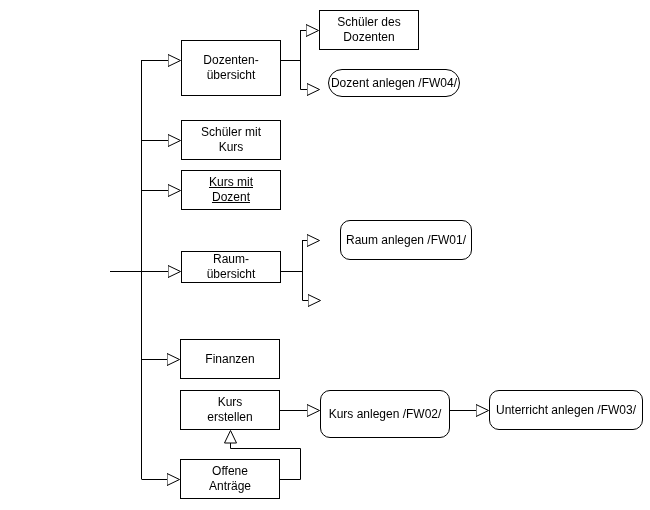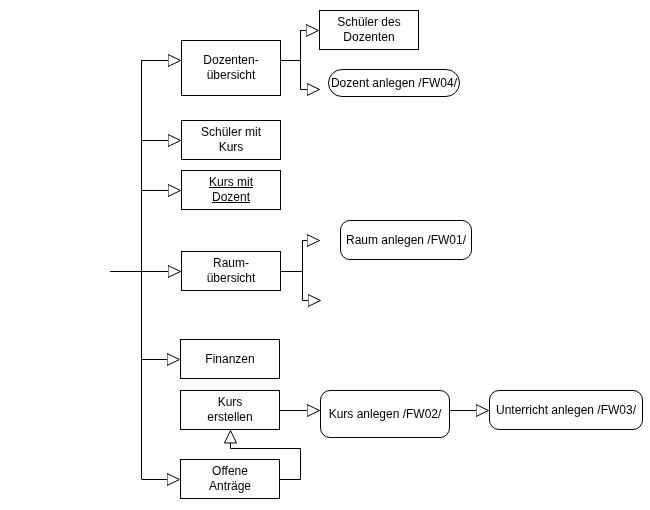--- a/index.html
+++ b/index.html
@@ -29,21 +29,21 @@
     font-size: 12px;
     line-height: 15px;
   }
   .node .lbl { white-space: pre-line; display: block; width: 100%; }
   .rounded { border-radius: 10px; }
   
   .n-hauptseite            { left: 11px;  top: 251px; width: 99px;  height: 40px; }
   .n-dozenten-uebersicht   { left: 181px; top: 40px;  width: 100px; height: 56px; }
   .n-schueler-mit-kurs     { left: 181px; top: 120px; width: 100px; height: 40px; }
   .n-kurs-mit-dozent       { left: 181px; top: 170px; width: 100px; height: 40px; text-decoration: underline; }
-  .n-raum-uebersicht       { left: 181px; top: 251px; width: 100px; height: 40px; }
+  .n-raum-uebersicht       { left: 181px; top: 251px; width: 100px; height: 32px; }
   .n-finanzen              { left: 180px; top: 339px; width: 100px; height: 40px; }
   .n-kurs-erstellen        { left: 180px; top: 390px; width: 100px; height: 40px; }
   .n-offene-antraege       { left: 180px; top: 459px; width: 100px; height: 40px; }
   .n-schueler-des-dozenten { left: 319px; top: 10px;  width: 100px; height: 40px; }
   .n-dozent-anlegen        { left: 328px; top: 69px;  width: 132px; height: 28px; border-radius: 20px; }
   .n-raum-anlegen          { left: 320px; top: 220px; width: 132px; height: 40px; margin-left: 20px; }
   .n-raumdetails           { left: 321px; top: 280px; width: 100px; height: 40px; }
   .n-kurs-anlegen          { left: 320px; top: 390px; width: 130px; height: 48px; }
   .n-unterricht-anlegen    { left: 489px; top: 390px; width: 154px; height: 40px; }
   .edge { stroke: #000000; stroke-width: 1; fill: none; }

